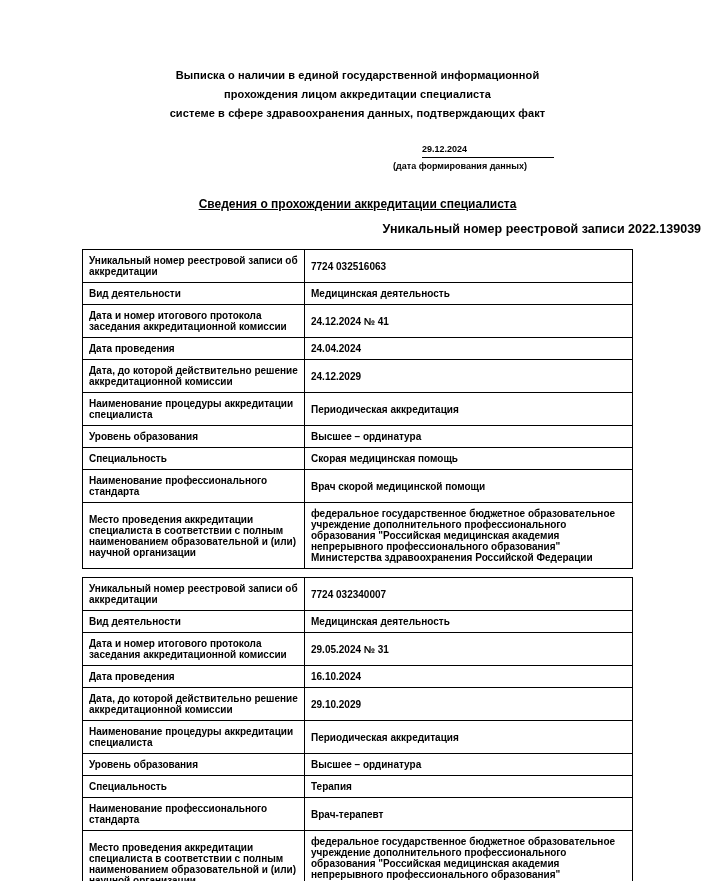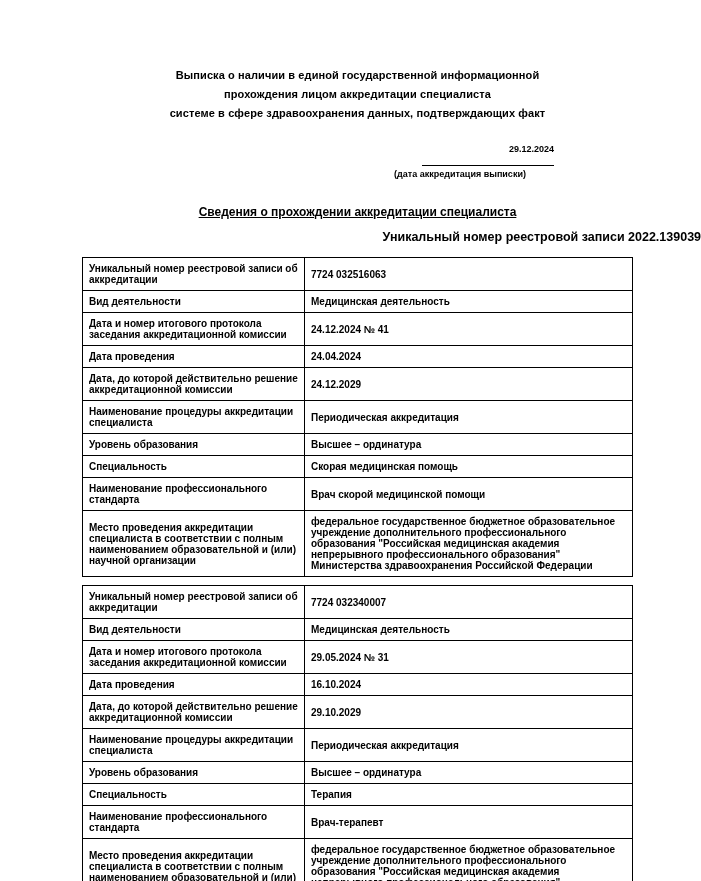--- a/index.html
+++ b/index.html
@@ -24,23 +24,23 @@
   }
   .date-block {
     width: 188px;
     margin: 20px 154px 0 auto;
     font-size: 9px;
     line-height: 12px;
   }
   .date-line {
     width: 132px;
     margin-left: auto;
-    text-align: right;
+    text-align: left;
     border-bottom: 1.5px solid #000;
-    padding-bottom: 10px;
+    padding-bottom: 2px;
   }
   .date-caption {
     text-align: center;
     margin-top: 2px;
   }
   .intro {
     max-width: 552px;
     margin: 22px auto 0;
     text-align: center;
     font-size: 9px;
@@ -81,21 +81,21 @@
 <div class="page">
 
   <div class="doc-title">
     <div>Выписка о наличии в единой государственной информационной</div>
     <div>прохождения лицом аккредитации специалиста</div>
     <div>системе в сфере здравоохранения данных, подтверждающих факт</div>
   </div>
 
   <div class="date-block">
     <div class="date-line">29.12.2024</div>
-    <div class="date-caption">(дата аккредитация выписки)</div>
+    <div class="date-caption">(дата формирования данных)</div>
   </div>
 
 
   <div class="section-heading">Сведения о прохождении аккредитации специалиста</div>
 
   <div class="record-heading">Уникальный номер реестровой записи 2022.1390393</div>
 
   <table class="acc-table">
     <colgroup>
         <col class="c-label">

